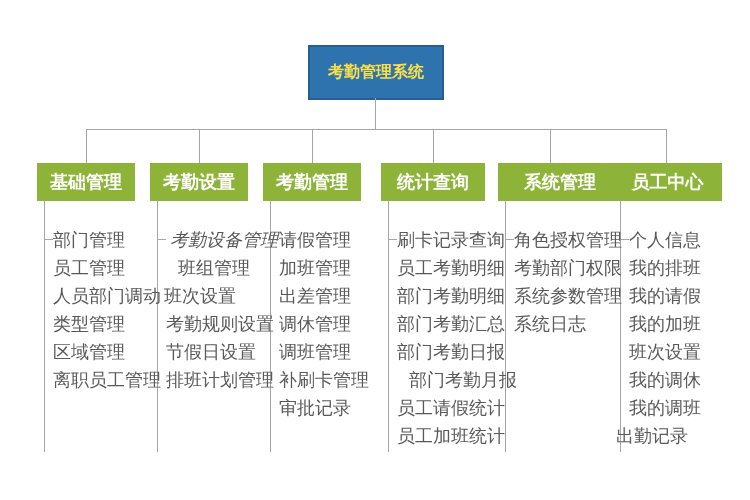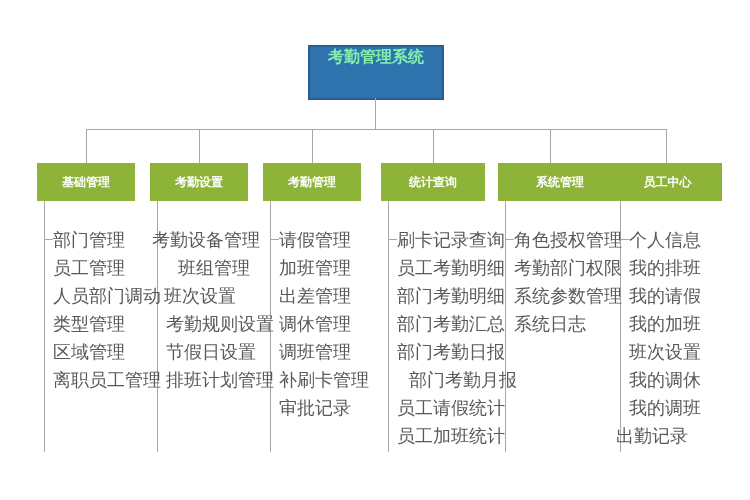--- a/index.html
+++ b/index.html
@@ -7,29 +7,29 @@
   #canvas {
     position:relative; width:750px; height:500px; background:#ffffff;
     overflow:hidden; margin:0 auto;
   }
   .line { position:absolute; background:#a6a6a6; }
   .hline { height:1px; }
   .vline { width:1px; }
   .root-box {
     position:absolute; left:308px; top:45px; width:132px; height:51px;
     background:#2e72ae; border:2px solid #275f93;
-    display:flex; justify-content:center;
-    color:#86efac; font-size:16px; font-weight:bold;
+    display:flex; align-items:center; justify-content:center;
+    color:#fde047; font-size:16px; font-weight:bold;
     box-sizing:content-box; white-space:nowrap;
   }
   .branch-box {
     position:absolute; top:163px; height:38px;
     background:#8db438;
     display:flex; align-items:center; justify-content:center;
-    color:#ffffff; font-size:12px; font-weight:bold;
+    color:#ffffff; font-size:18px; font-weight:bold;
     white-space:nowrap;
   }
   .branch-item {
     position:absolute; font-size:18px; color:#595959;
     line-height:28px; white-space:nowrap;
   }
 </style>
 </head>
 <body>
 
@@ -65,21 +65,21 @@
       </div>
       <div class="branch-item" style="left: 53px; top: 226px;">部门管理</div>
       <div class="branch-item" style="left: 53px; top: 254px;">员工管理</div>
       <div class="branch-item" style="left: 53px; top: 282px;">人员部门调动</div>
       <div class="branch-item" style="left: 53px; top: 310px;">类型管理</div>
       <div class="branch-item" style="left: 53px; top: 338px;">区域管理</div>
       <div class="branch-item" style="left: 53px; top: 366px;">离职员工管理</div>
       <div class="branch-box" style="left: 150px; width: 98px;">
         <span>考勤设置</span>
       </div>
-      <div class="branch-item" style="left: 152px; top: 226px;">考勤设备管理</div>
+      <div class="branch-item" style="left: 170px; top: 226px; font-style: italic;">考勤设备管理</div>
       <div class="branch-item" style="left: 166px; top: 254px; margin-left: 12px;">班组管理</div>
       <div class="branch-item" style="left: 164px; top: 282px;">班次设置</div>
       <div class="branch-item" style="left: 166px; top: 310px;">考勤规则设置</div>
       <div class="branch-item" style="left: 166px; top: 338px;">节假日设置</div>
       <div class="branch-item" style="left: 166px; top: 366px;">排班计划管理</div>
       <div class="branch-box" style="left: 263px; width: 98px;">
         <span>考勤管理</span>
       </div>
       <div class="branch-item" style="left: 279px; top: 226px;">请假管理</div>
       <div class="branch-item" style="left: 279px; top: 254px;">加班管理</div>

